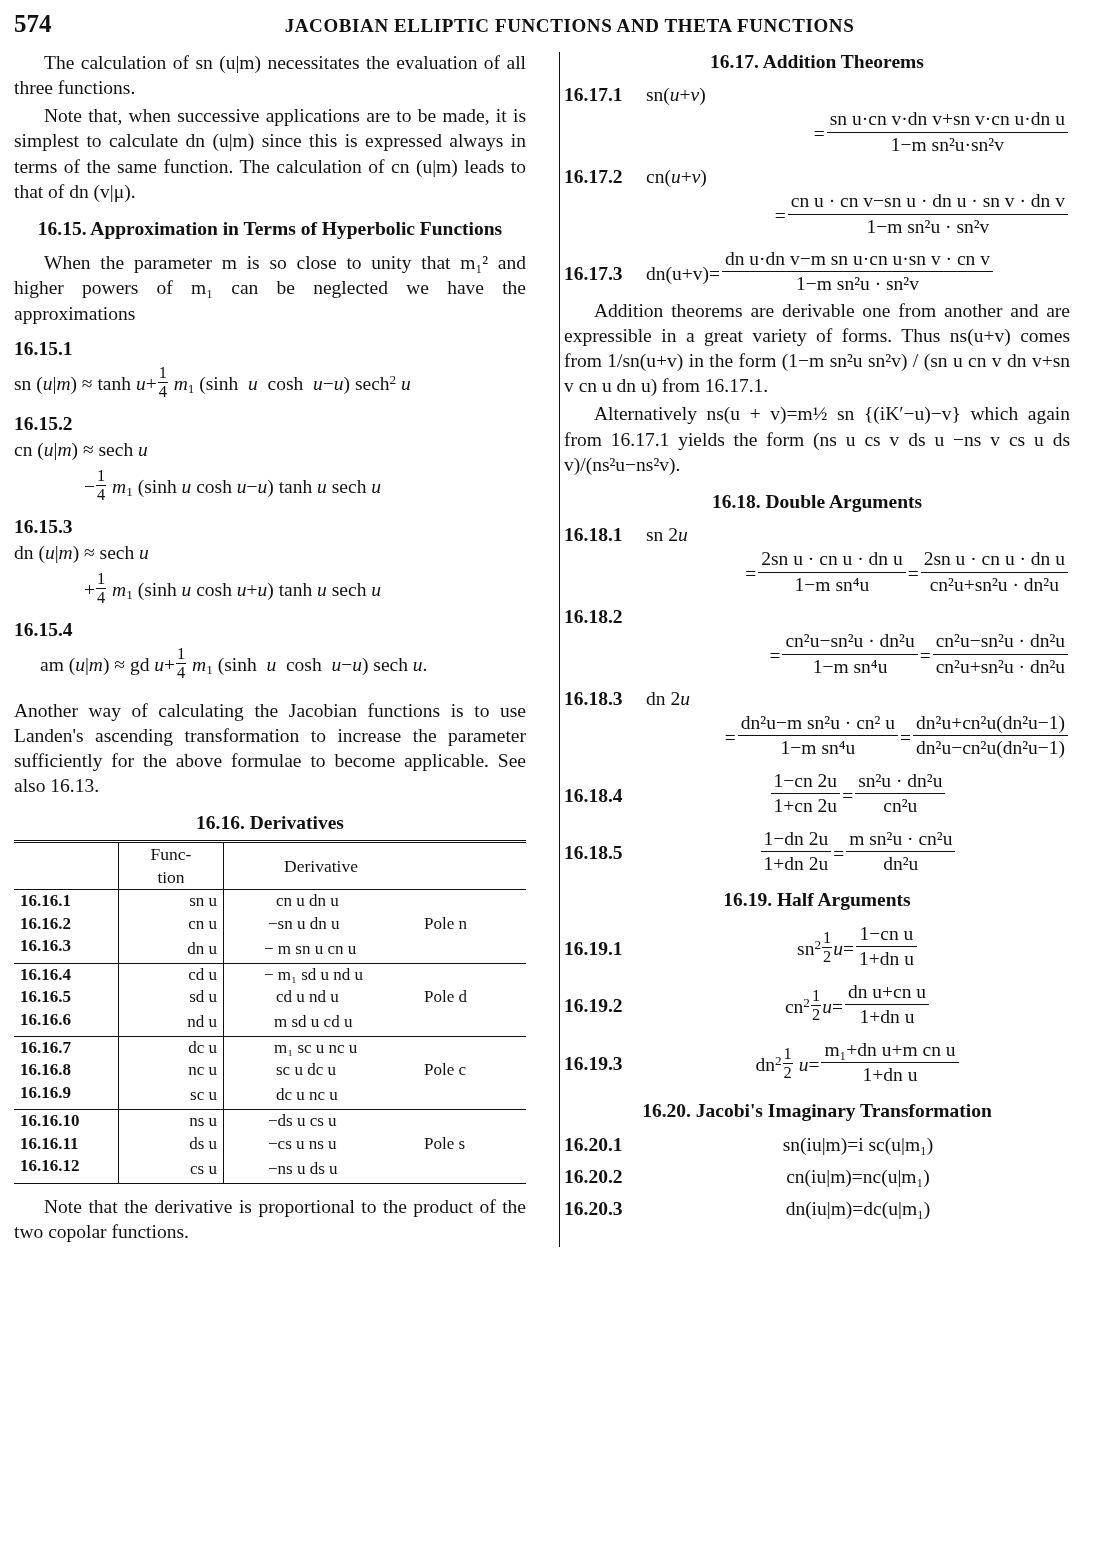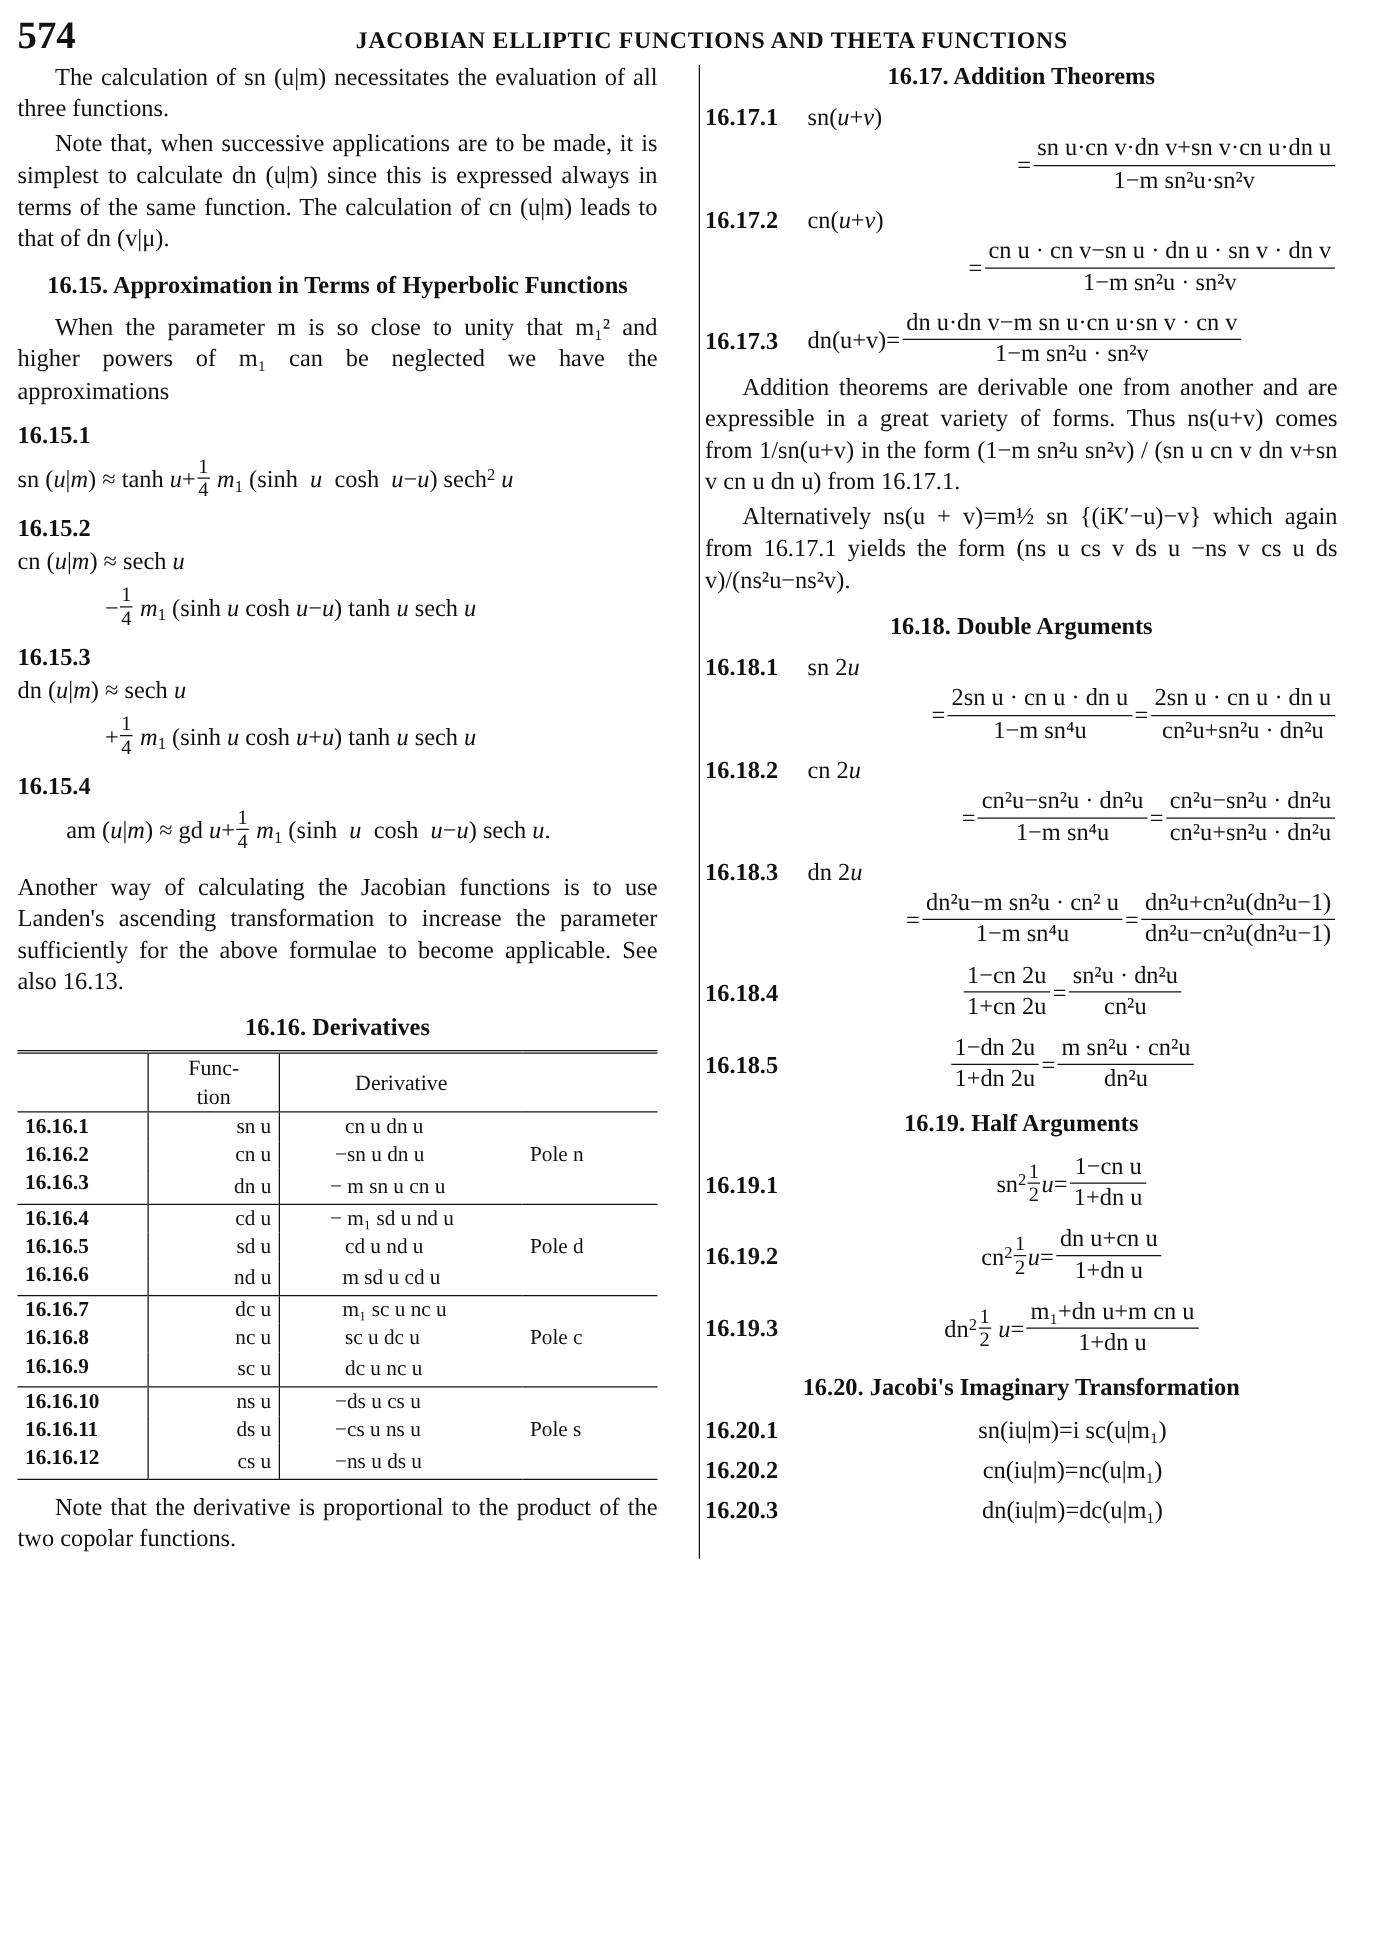--- a/index.html
+++ b/index.html
@@ -23,21 +23,21 @@
     padding: 10px 14px 0 14px;
   }
   
   .header {
     display: flex;
     align-items: baseline;
     height: 34px;
     border-bottom: none;
   }
   .folio {
-    font-size: 31px;
+    font-size: 25px;
     font-weight: bold;
     width: 60px;
   }
   .running-head {
     flex: 1;
     text-align: center;
     font-size: 19px;
     font-weight: bold;
     letter-spacing: 0.6px;
     padding-right: 40px;
@@ -80,21 +80,21 @@
   }
   .eqnum {
     font-weight: bold;
     font-size: 19.5px;
     margin: 12px 0 4px 0;
   }
   .eqn {
     font-size: 19.5px;
     margin: 2px 0 6px 0;
   }
-  .indent1 { margin-left: 39px; }
+  .indent1 { margin-left: 26px; }
   .indent2 { margin-left: 70px; }
   i, .it { font-style: italic; }
   .frac {
     display: inline-block;
     vertical-align: -0.55em;
     text-align: center;
     margin: 0 2px;
   }
   .frac .num {
     display: block;
@@ -363,21 +363,20 @@
       <div class="eqrow">
         <span class="lbl">16.18.1</span>
         <span class="body">sn 2<i>u</i></span>
       </div>
       <div class="eqn eq-right">
         =<span class="frac"><span class="num">2sn u · cn u · dn u</span><span class="den">1−m sn⁴u</span></span>=<span class="frac"><span class="num">2sn u · cn u · dn u</span><span class="den">cn²u+sn²u · dn²u</span></span>
       </div>
 
       <div class="eqrow">
         <span class="lbl">16.18.2</span>
-        <span class="body">cn 2<i>u</i></span>
       </div>
       <div class="eqn eq-right">
         =<span class="frac"><span class="num">cn²u−sn²u · dn²u</span><span class="den">1−m sn⁴u</span></span>=<span class="frac"><span class="num">cn²u−sn²u · dn²u</span><span class="den">cn²u+sn²u · dn²u</span></span>
       </div>
 
       <div class="eqrow">
         <span class="lbl">16.18.3</span>
         <span class="body">dn 2<i>u</i></span>
       </div>
       <div class="eqn eq-right">

